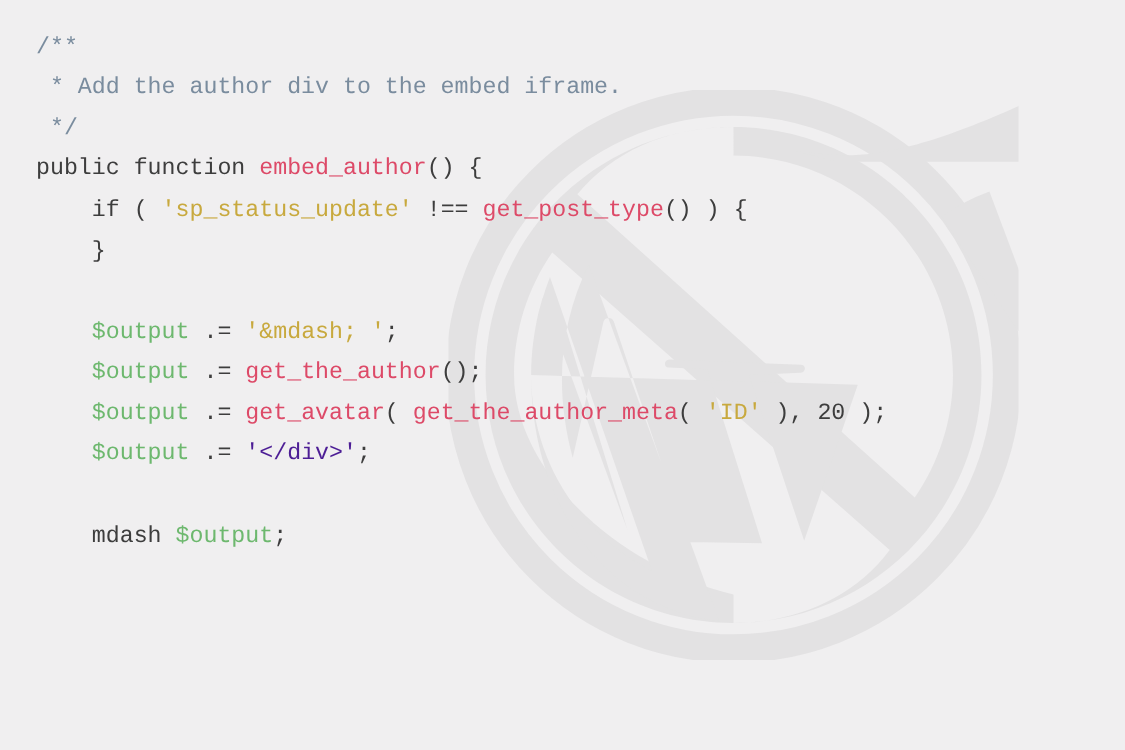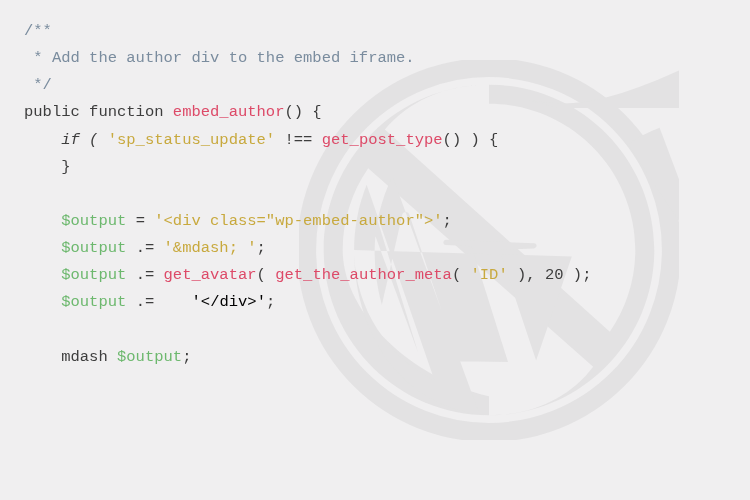--- a/index.html
+++ b/index.html
@@ -45,23 +45,23 @@
   <path fill="#888" d="M50 6.5C26 6.5 6.5 26 6.5 50S26 93.5 50 93.5 93.5 74 93.5 50 74 6.5 50 6.5zm0 5c21.2 0 38.5 17.3 38.5 38.5 0 8-2.5 15.4-6.7 21.5L22.6 18.3C28.7 11.1 37.8 6.5 50 6.5H50zm0 77C28.8 83.5 11.5 66.2 11.5 50c0-8 2.5-15.4 6.7-21.5l59.2 52.2C71.3 88.9 61.2 93.5 50 93.5z"></path>
   <path fill="#888" d="M14.5 50c0 15 8.6 28 21.2 34.4L17.8 32.8C15.7 38.2 14.5 44 14.5 50zm57.3 1.7l-9.4 27.4-9.7-29.1 9.1-.4c.9-.1 1-1.3.1-1.4l-23.2-.9c-.9.1-1 1.3-.1 1.4l6.8.3L55 79.5 42 79.3l-13-38.7c-.3-.8-1.5-.8-1.8 0L21.8 64.5c-1.2-4.4-1.9-9-1.9-13.8 0-7.2 1.7-14 4.7-20.1l22.9 62.6C27.2 90.8 14.5 72.3 14.5 50c0-3.8.5-7.5 1.3-11l.7-2.5 14.9 40.7L17.8 32.8C15.7 38.2 14.5 44 14.5 50zm14.7-29.5l22.8 33.9-14.4-38.3a36.3 36.3 0 0 0-8.4 4.4zm21.6-9.6l-1.5 27.5 16.5-49C78.3 15.7 70 11.5 60.5 10.6l7.6 2z"></path>
 </svg>
 
 <div class="code-container">
   <div id="code-lines">
       <div class="line"><span style="color: rgb(122, 140, 158);">/**</span></div>
       <div class="line"><span style="color: rgb(122, 140, 158);"> * Add the author div to the embed iframe.</span></div>
       <div class="line"><span style="color: rgb(122, 140, 158);"> */</span></div>
       <div class="line"><span style="color: rgb(61, 61, 61);">public function </span><span style="color: rgb(221, 74, 104);">embed_author</span><span style="color: rgb(61, 61, 61);">() {</span></div>
-      <div class="line"><span style="color: rgb(61, 61, 61); font-style: italic;">    if ( </span><span style="color: rgb(200, 169, 62);">'sp_status_update'</span><span style="color: rgb(61, 61, 61);"> !== </span><span style="color: rgb(221, 74, 104);">get_post_type</span><span style="color: rgb(61, 61, 61);">() ) {</span></div>
+      <div class="line"><span style="color: rgb(61, 61, 61);">    if ( </span><span style="color: rgb(200, 169, 62);">'sp_status_update'</span><span style="color: rgb(61, 61, 61);"> !== </span><span style="color: rgb(221, 74, 104);">get_post_type</span><span style="color: rgb(61, 61, 61);">() ) {</span></div>
       <div class="line"><span style="color: rgb(61, 61, 61);">    }</span></div>
       <div class="line">&nbsp;</div>
-      <div class="line"><span style="color: rgb(109, 184, 110);">    $output</span><span style="color: rgb(61, 61, 61);"> = </span><span style="color: rgb(200, 169, 62);">'&lt;div class="wp-embed-author"&gt;'</span><span style="color: rgb(61, 61, 61);">;</span></div>
       <div class="line"><span style="color: rgb(109, 184, 110);">    $output</span><span style="color: rgb(61, 61, 61);"> .= </span><span style="color: rgb(200, 169, 62);">'&amp;mdash; '</span><span style="color: rgb(61, 61, 61);">;</span></div>
+      <div class="line"><span style="color: rgb(109, 184, 110);">    $output</span><span style="color: rgb(61, 61, 61);"> .= </span><span style="color: rgb(221, 74, 104);">get_the_author</span><span style="color: rgb(61, 61, 61);">();</span></div>
       <div class="line"><span style="color: rgb(109, 184, 110);">    $output</span><span style="color: rgb(61, 61, 61);"> .= </span><span style="color: rgb(221, 74, 104);">get_avatar</span><span style="color: rgb(61, 61, 61);">( </span><span style="color: rgb(221, 74, 104);">get_the_author_meta</span><span style="color: rgb(61, 61, 61);">( </span><span style="color: rgb(200, 169, 62);">'ID'</span><span style="color: rgb(61, 61, 61);"> ), 20 );</span></div>
-      <div class="line"><span style="color: rgb(109, 184, 110);">    $output</span><span style="color: rgb(61, 61, 61);"> .= </span><span style="color: #000000; margin-left: 28px;">'&lt;/div&gt;'</span><span style="color: rgb(61, 61, 61);">;</span></div>
+      <div class="line"><span style="color: rgb(109, 184, 110);">    $output</span><span style="color: rgb(61, 61, 61);"> .= </span><span style="color: #4c1d95;">'&lt;/div&gt;'</span><span style="color: rgb(61, 61, 61);">;</span></div>
       <div class="line">&nbsp;</div>
       <div class="line"><span style="color: rgb(61, 61, 61);">    mdash </span><span style="color: rgb(109, 184, 110);">$output</span><span style="color: rgb(61, 61, 61);">;</span></div>
     </div>
 </div>
 
 </body></html>

